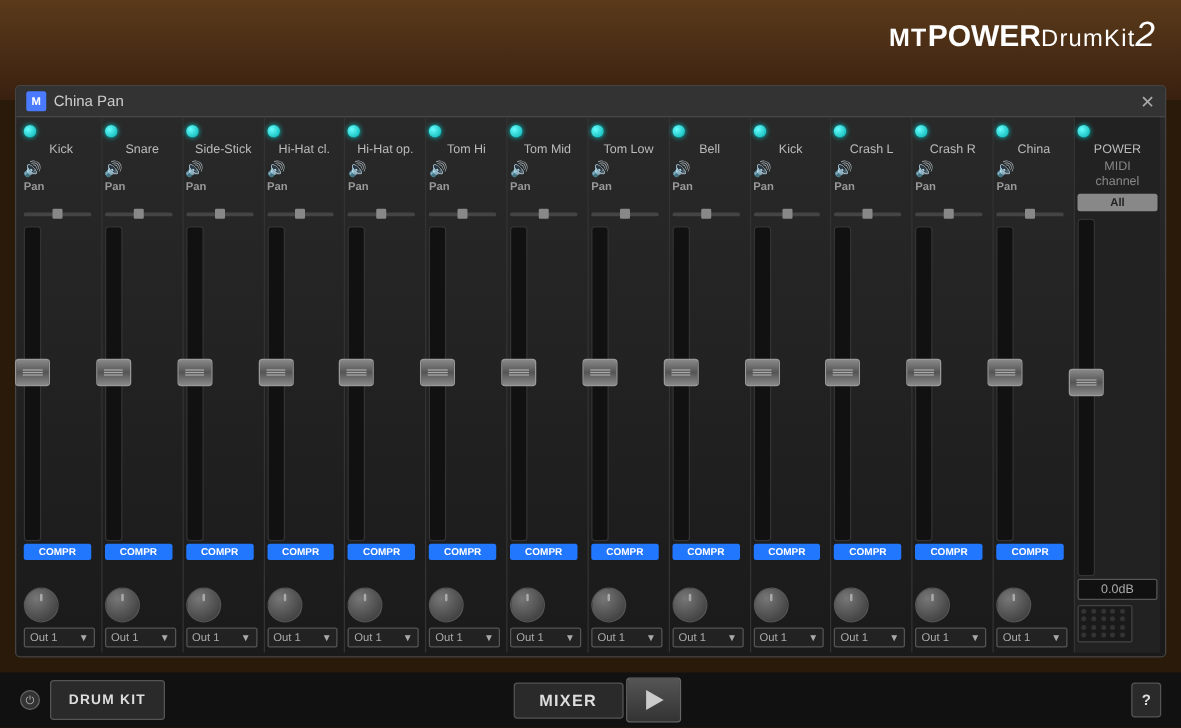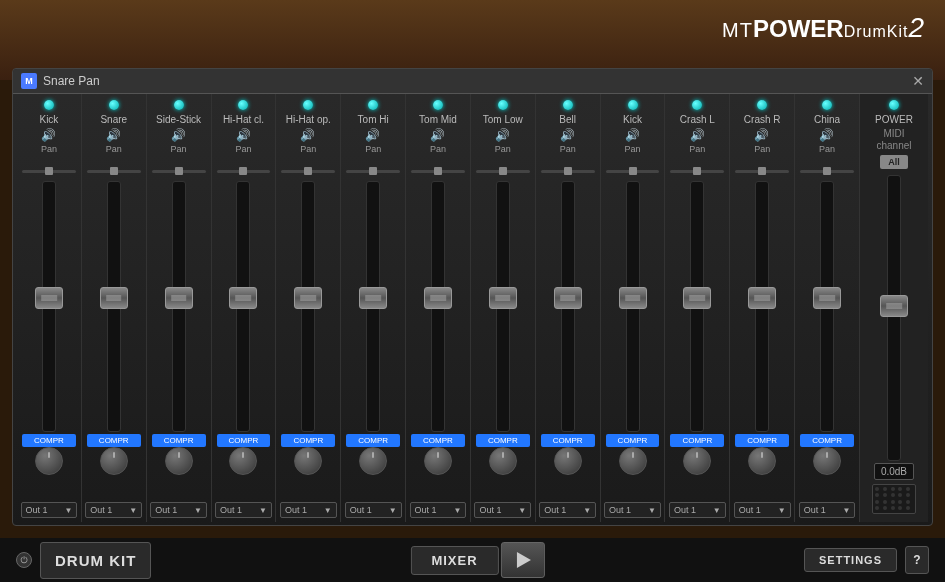--- a/index.html
+++ b/index.html
@@ -25,23 +25,23 @@
     .app-title {
       position: absolute;
       top: 12px;
       right: 20px;
       color: white;
       font-size: 22px;
       font-weight: normal;
       z-index: 10;
       letter-spacing: 1px;
     }
-    .app-title .mt { font-weight: normal; font-size: 20px; }
+    .app-title .mt { font-weight: bold; font-size: 20px; }
     .app-title .power { font-weight: 900; font-size: 24px; letter-spacing: 0; }
-    .app-title .drumkit { font-weight: normal; font-size: 16px; }
+    .app-title .drumkit { font-weight: normal; font-size: 19px; }
     .app-title .two { font-size: 28px; font-style: italic; }
 
     
     .mixer-panel {
       position: absolute;
       top: 68px;
       left: 12px;
       right: 12px;
       height: 458px;
       background: linear-gradient(to bottom, #2a2a2a, #1a1a1a);
@@ -85,21 +85,20 @@
     .channels-container {
       display: flex;
       height: calc(100% - 28px);
       padding: 0 4px;
     }
 
     
     .channel {
       display: flex;
       flex-direction: column;
-      align-items: center;
       flex: 1;
       border-right: 1px solid #333;
       padding: 6px 2px 4px;
       min-width: 0;
       position: relative;
     }
     .channel:last-child { border-right: none; }
     .channel.master {
       background: #222;
       min-width: 68px;
@@ -133,20 +132,21 @@
       font-size: 12px;
       color: #888;
       margin-bottom: 2px;
     }
 
     
     .pan-label {
       color: #999;
       font-size: 9px;
       margin-bottom: 16px;
+      font-weight: bold;
     }
 
     
     .pan-slider {
       width: 90%;
       height: 3px;
       background: #444;
       border-radius: 2px;
       margin-bottom: 6px;
       position: relative;
@@ -197,24 +197,24 @@
       height: 1px;
       background: #aaa;
       box-shadow: 0 -2px 0 #aaa, 0 2px 0 #aaa;
     }
 
     
     .compr-btn {
       background: #2277ff;
       color: white;
       font-size: 8px;
-      font-weight: normal;
+      font-weight: bold;
       padding: 2px 4px;
       border-radius: 2px;
-      margin-bottom: 0;
+      margin-bottom: 22px;
       border: none;
       cursor: pointer;
       width: 90%;
       text-align: center;
     }
 
     
     .knob {
       width: 28px; height: 28px;
       background: radial-gradient(circle at 35% 30%, #777, #333);
@@ -241,21 +241,20 @@
       border: 1px solid #555;
       color: #aaa;
       font-size: 9px;
       padding: 2px 4px;
       border-radius: 2px;
       width: 95%;
       cursor: pointer;
       display: flex;
       align-items: center;
       justify-content: space-between;
-      margin-top: 23px;
     }
     .out-dropdown .arrow { font-size: 8px; }
 
     
     .midi-label {
       color: #888;
       font-size: 10px;
       text-align: center;
       line-height: 1.2;
       margin-bottom: 3px;
@@ -362,21 +361,21 @@
       border-top: 8px solid transparent;
       border-bottom: 8px solid transparent;
       border-left: 14px solid #ccc;
       margin-left: 3px;
     }
 
     .drum-kit-btn {
       background: #2a2a2a;
       border: 1px solid #555;
       color: #ddd;
-      font-size: 15px;
+      font-size: 11px;
       font-weight: bold;
       padding: 9px 14px;
       border-radius: 3px;
       cursor: pointer;
       letter-spacing: 1px;
     }
     .small-circle {
       width: 16px; height: 16px;
       background: #333;
       border: 1px solid #666;
@@ -415,21 +414,21 @@
 
 <div class="app-title">
   <span class="mt">MT</span><span class="power">POWER</span><span class="drumkit">DrumKit</span><span class="two">2</span>
 </div>
 
 <div class="mixer-panel">
 
   <div class="panel-titlebar">
     <div class="panel-title-left">
       <div class="panel-icon">M</div>
-      <span>Snare Pan</span>
+      <span>China Pan</span>
     </div>
     <span class="close-btn">✕</span>
   </div>
 
   <div class="channels-container" id="channels-container">
 
   <div class="channel">
     <div class="led"></div>
     <div class="ch-label">Kick</div>
     <div class="speaker-icon">🔊</div>
@@ -677,16 +676,15 @@
     <div class="small-circle">⏻</div>
     <button class="drum-kit-btn">DRUM KIT</button>
   </div>
   <div class="bottom-center">
     <button class="nav-btn">MIXER</button>
     <div class="play-btn">
       <div class="play-triangle"></div>
     </div>
   </div>
   <div class="bottom-right">
-    <button class="settings-btn">SETTINGS</button>
     <div class="help-btn">?</div>
   </div>
 </div>
 
 </body></html>

